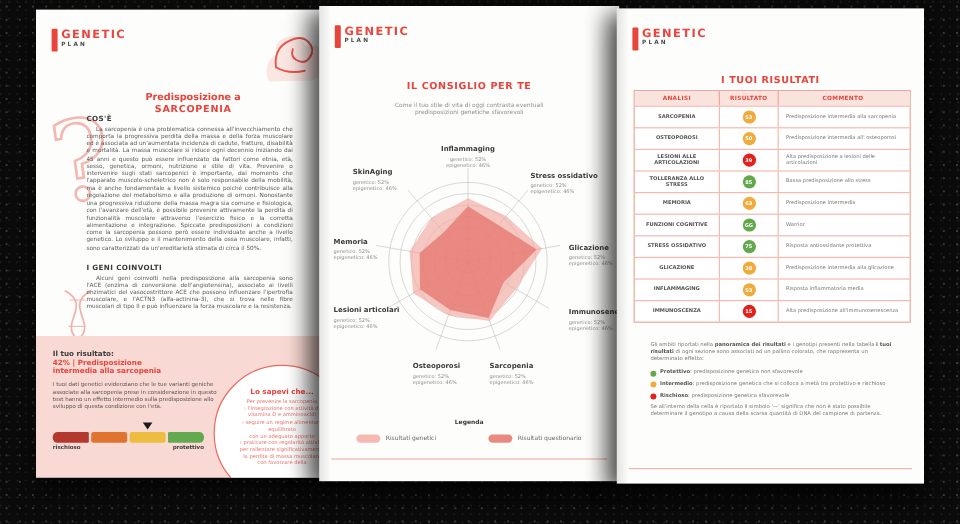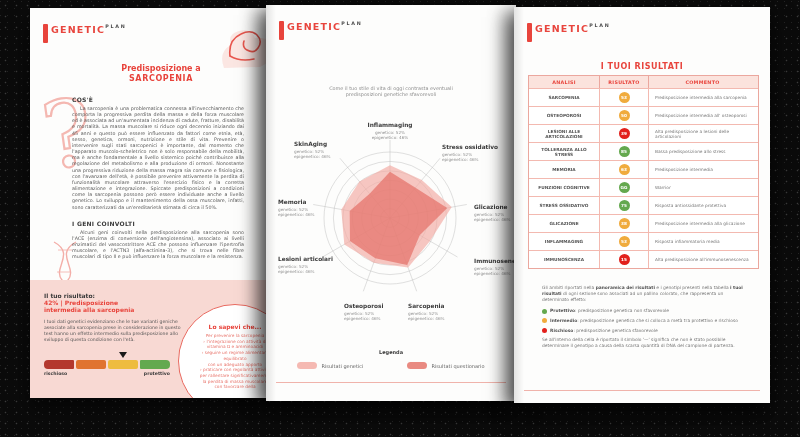--- a/index.html
+++ b/index.html
@@ -12,26 +12,26 @@
     background-size:11px 11px,7px 7px;background-position:0 0,4px 5px;}
   .page{position:absolute;background:#fdfdfc;overflow:hidden;}
   .page1{left:30px;top:8px;width:242px;height:390px;z-index:1;box-shadow:0 10px 22px rgba(0,0,0,.65);}
   .page2{left:266px;top:5px;width:250px;height:396px;z-index:2;box-shadow:-10px 4px 16px rgba(0,0,0,.45),0 10px 22px rgba(0,0,0,.65);}
   .page3{left:514px;top:7px;width:256px;height:396px;z-index:3;box-shadow:-10px 4px 16px rgba(0,0,0,.45),0 10px 22px rgba(0,0,0,.65);}
   .page2::before,.page3::before{content:"";position:absolute;left:0;top:0;bottom:0;width:10px;
     background:linear-gradient(90deg,rgba(0,0,0,.10),rgba(0,0,0,0));pointer-events:none;z-index:5;}
 
   .logo{position:absolute;left:13px;top:16px;display:flex;gap:3px;z-index:3;}
   .logo-bar{width:5px;height:19px;background:#e8443c;border-radius:1px;}
-  .logo-text{display:flex;}
+  .logo-text{display:flex;flex-direction:column;}
   .logo-title{font-size:9.5px;font-weight:bold;color:#e8453d;letter-spacing:1.2px;line-height:11px;}
   .logo-sub{font-size:4.8px;font-weight:bold;color:#4a4a4a;letter-spacing:1.8px;line-height:6px;}
 
   
-  .p1-title{position:absolute;left:30px;right:10px;top:56px;text-align:center;color:#e8443c;font-weight:bold;font-size:8px;line-height:9.5px;}
+  .p1-title{position:absolute;left:30px;right:10px;top:68px;text-align:center;color:#e8443c;font-weight:bold;font-size:8px;line-height:9.5px;}
   .p1-title .caps{letter-spacing:.6px;}
   .p1-col{position:absolute;left:42px;top:88px;width:172px;z-index:2;}
   .sec-h{font-weight:bold;color:#3b3b3b;font-size:6px;letter-spacing:.3px;margin:0 0 3px 0;}
   .body-j{font-size:4.8px;line-height:6.15px;color:#5a5a5a;text-align:justify;text-indent:8px;margin:0 0 9px 0;}
   .result-box{position:absolute;left:0;right:0;top:272px;bottom:0;background:#f8d9d3;z-index:1;}
   .rb-left{position:absolute;left:14px;top:12px;width:138px;}
   .rb-label{font-size:6px;font-weight:bold;color:#3b3b3b;line-height:7.2px;}
   .rb-value{font-size:6px;font-weight:bold;color:#e8443c;line-height:7.2px;width:108px;margin-bottom:5px;}
   .rb-body{font-size:4.6px;line-height:6px;color:#555;margin:0;}
   .scale-wrap{position:relative;margin-top:9px;padding-top:8px;width:126px;}
@@ -171,20 +171,21 @@
 
   <div class="page page2">
     <div class="logo">
       <span class="logo-bar"></span>
       <span class="logo-text">
         <span class="logo-title">GENETIC</span>
         <span class="logo-sub">PLAN</span>
       </span>
     </div>
 
+    <div class="p2-title">IL CONSIGLIO PER TE</div>
     <div class="p2-sub">Come il tuo stile di vita di oggi contrasta eventuali predisposizioni genetiche sfavorevoli</div>
 
     <div id="radar">
         <svg viewBox="0 0 180 180" class="radar-svg">
           <circle cx="90" cy="90" r="9.4" fill="none" stroke="#b9b9b9" stroke-width="0.45"></circle>
           <circle cx="90" cy="90" r="18.9" fill="none" stroke="#b9b9b9" stroke-width="0.45"></circle>
           <circle cx="90" cy="90" r="28.3" fill="none" stroke="#b9b9b9" stroke-width="0.45"></circle>
           <circle cx="90" cy="90" r="37.7" fill="none" stroke="#b9b9b9" stroke-width="0.45"></circle>
           <circle cx="90" cy="90" r="47.1" fill="none" stroke="#b9b9b9" stroke-width="0.45"></circle>
           <circle cx="90" cy="90" r="56.6" fill="none" stroke="#b9b9b9" stroke-width="0.45"></circle>

